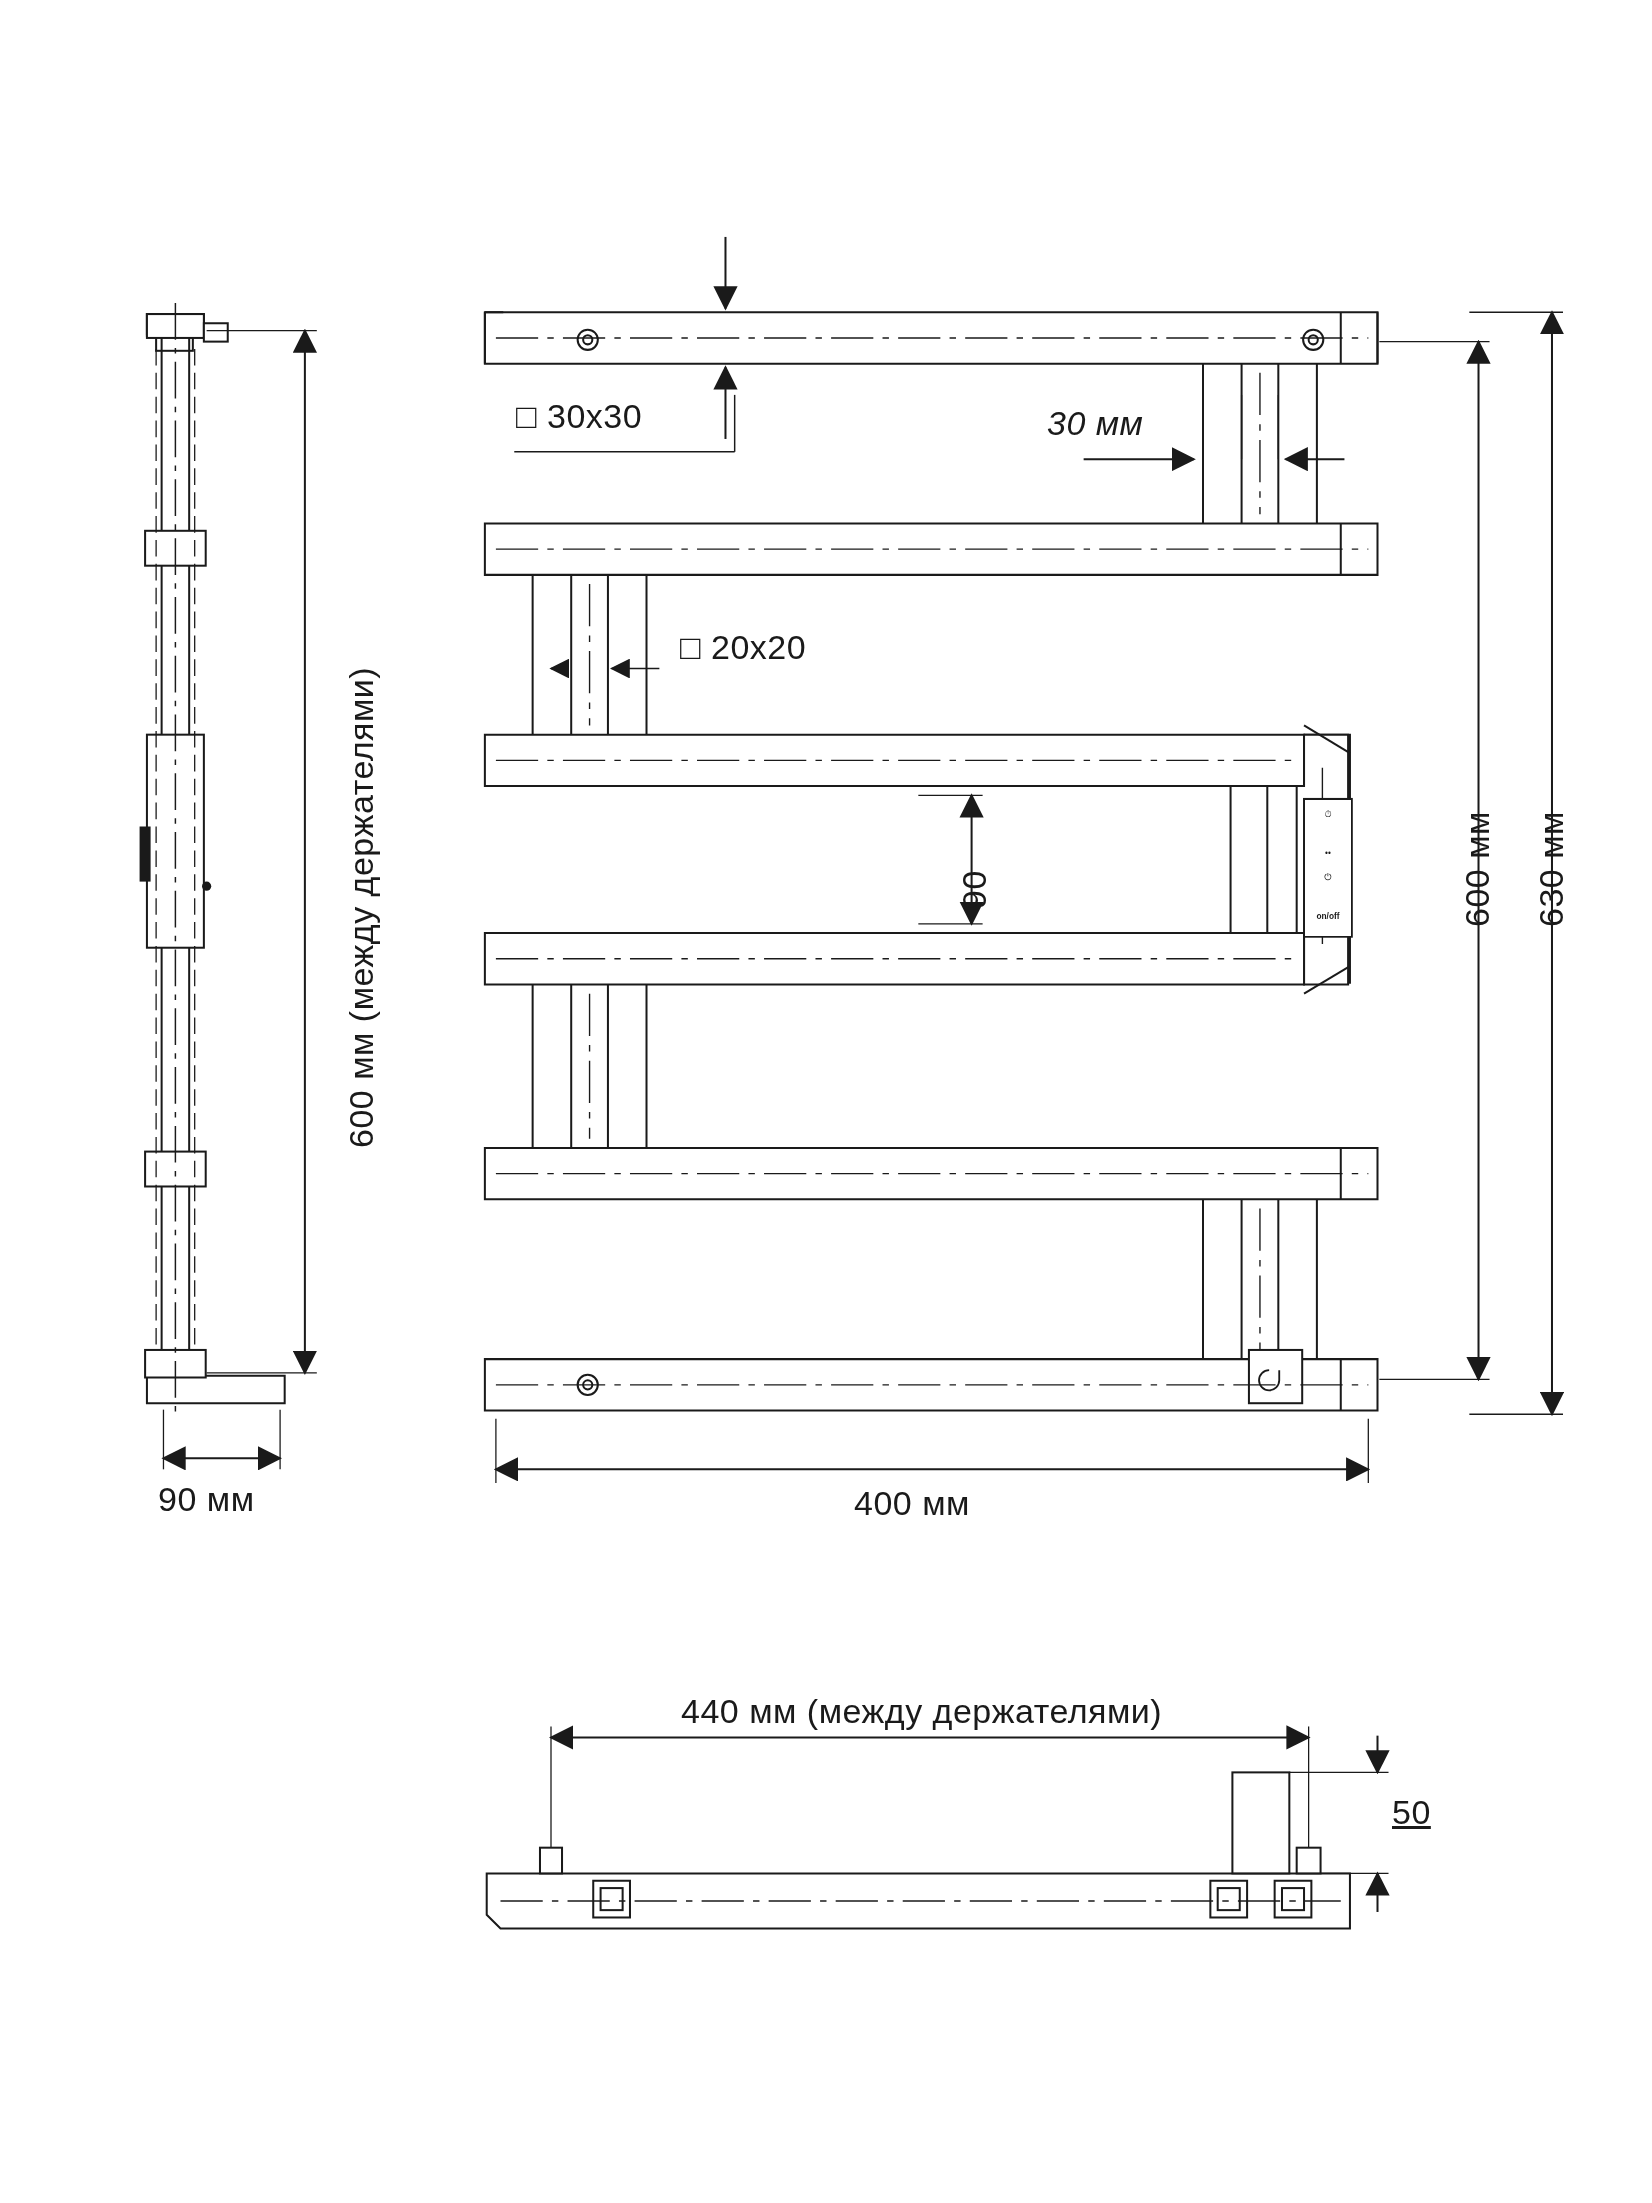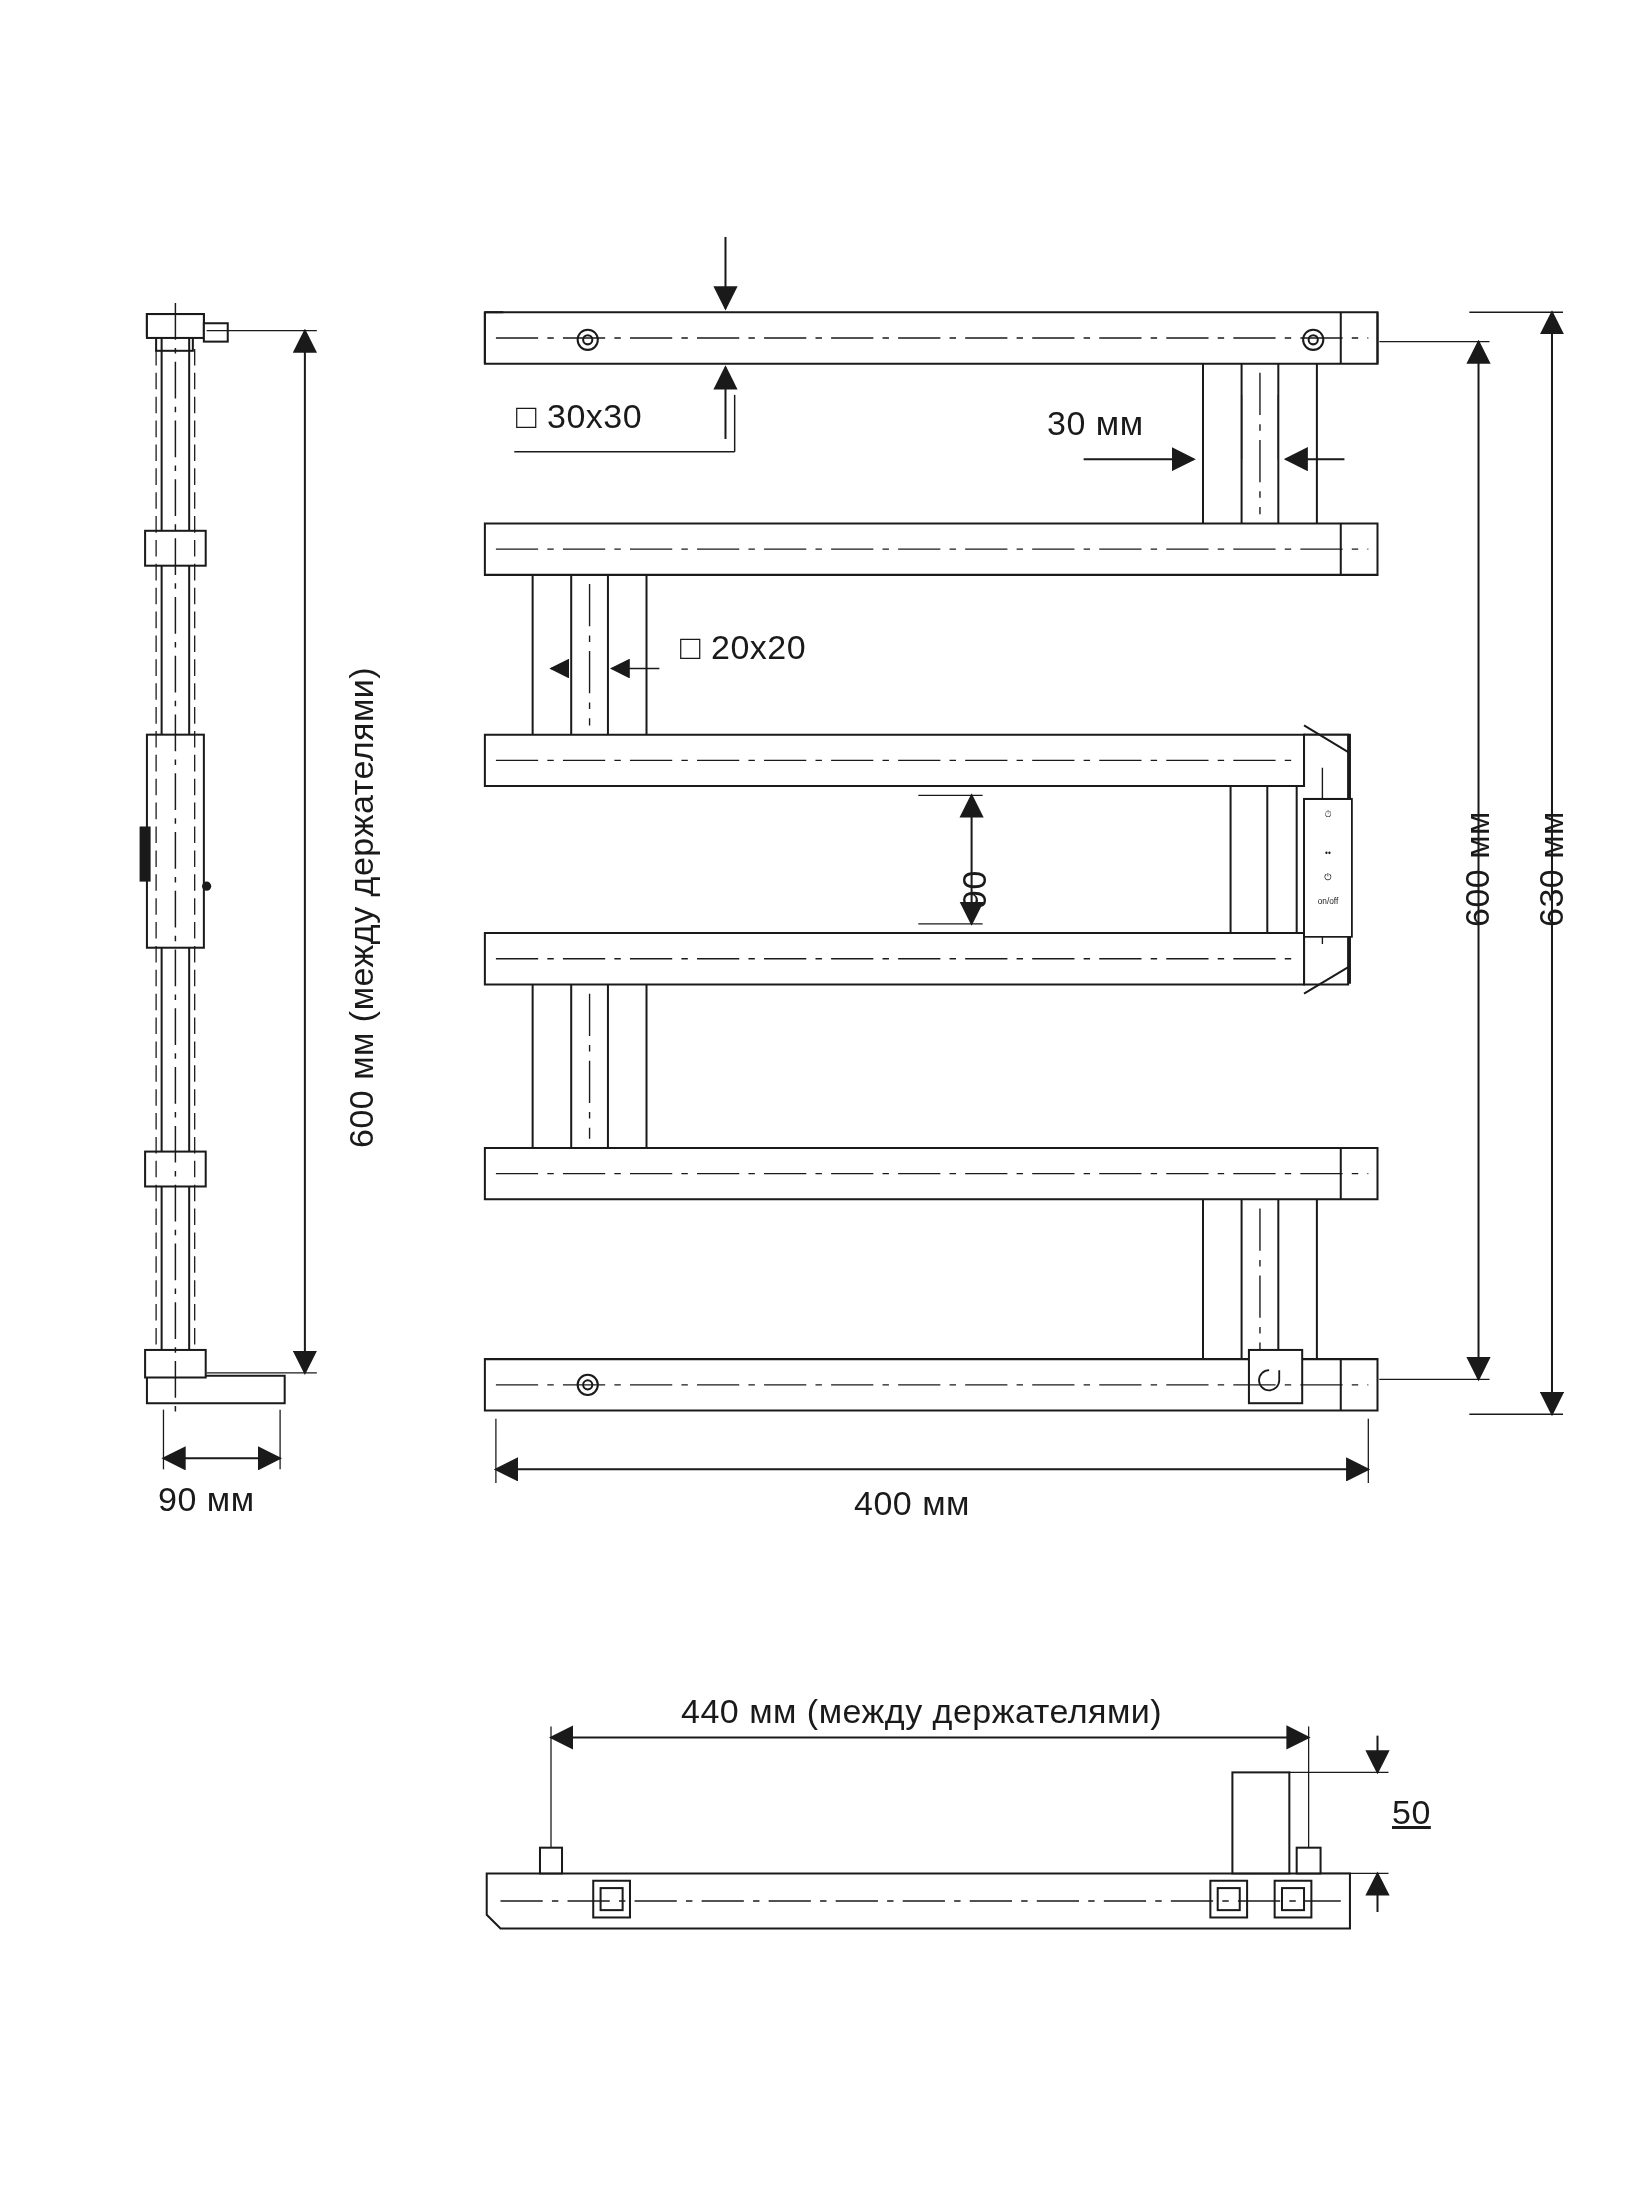--- a/index.html
+++ b/index.html
@@ -281,21 +281,21 @@
   <div class="lbl lbl-lg" style="left:516px; top:397px;text-align:center;">
     <span>□</span>
     <span>30x30</span>
   </div>
 
   <div class="lbl lbl-lg" style="left:680px; top:628px;">
     <span>□</span>
     <span>20x20</span>
   </div>
 
-  <div class="lbl lbl-lg" style="left:1047px; top:404px;">30 мм</div>
+  <div class="lbl lbl-lg" style="left:1047px; top:404px;font-style:italic;">30 мм</div>
 
   <div class="lbl lbl-lg rot90" style="left:955px; top:909px;">90</div>
 
   <div class="lbl lbl-lg rot90" style="left:342px; top:1148px;">600 мм (между держателями)</div>
 
   <div class="lbl lbl-lg" style="left:158px; top:1480px;">90 мм</div>
 
   <div class="lbl lbl-lg rot90" style="left:1458px; top:927px;">600 мм</div>
 
   <div class="lbl lbl-lg rot90" style="left:1532px; top:927px;">630 мм</div>
@@ -303,17 +303,17 @@
   <div class="lbl lbl-lg" style="left:854px; top:1484px;">400 мм</div>
 
   <div class="lbl lbl-lg" style="left:681px; top:1692px;">440 мм (между держателями)</div>
 
   <div class="lbl lbl-lg" style="left:1392px; top:1793px;text-decoration:underline;">50</div>
 
   <div class="ctrl-box" style="left:1304px; top:799px; width:48px; height:138px;">
     <div class="ctrl-inner" style="top:9.2px;">⏱</div>
     <div class="ctrl-inner" style="top:48px; font-size:8.3px;">••</div>
     <div class="ctrl-inner" style="top:72px;">⏻</div>
-    <div class="ctrl-inner" style="top:96px; font-size:8.3px;">on/off</div>
+    <div class="ctrl-inner" style="top:111px; font-size:8.3px;font-weight:bold;">on/off</div>
   </div>
 
 </div>
 
 
 </body></html>

